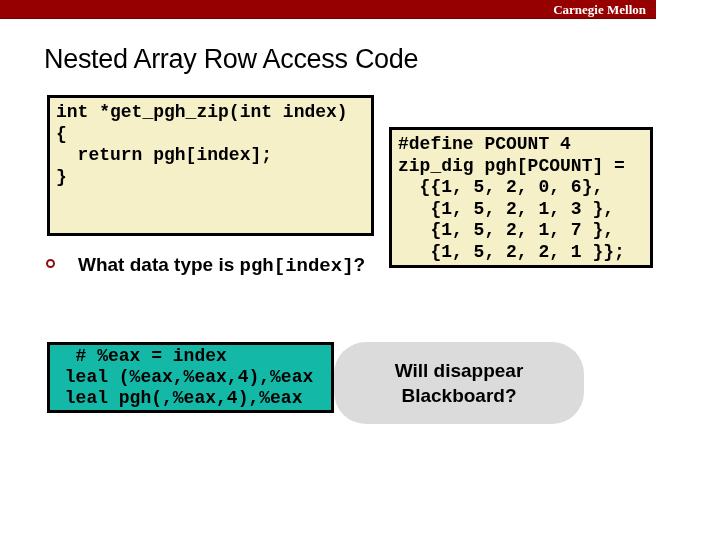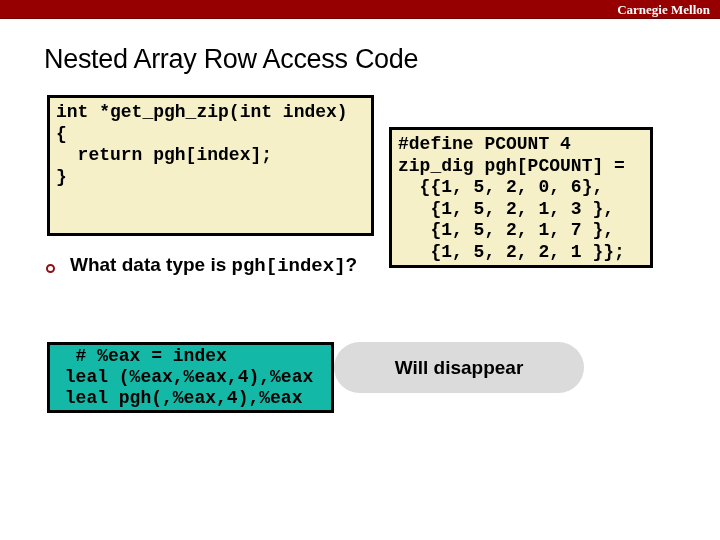--- a/index.html
+++ b/index.html
@@ -8,21 +8,21 @@
     position: relative;
     width: 720px;
     height: 540px;
     background: #ffffff;
     overflow: hidden;
     font-family: "Liberation Sans", sans-serif;
   }
   .topbar {
     position: absolute;
     left: 0; top: 0;
-    width: 720px; height: 19px;
+    width: 656px; height: 19px;
     background: #960000;
     border-bottom: 1px solid #6e0000;
     text-align: right;
     padding-right: 10px;
     line-height: 18px;
   }
   .brand {
     color: #ffffff;
     font-family: "Liberation Serif", serif;
     font-weight: 700;
@@ -60,22 +60,23 @@
     padding: 4px 6px;
     margin-top: 32px;
   }
   .bullets {
     position: absolute;
     left: 46px; top: 253px;
     list-style: none;
   }
   .bullet {
     display: flex;
-    align-items: center;
+    align-items: flex-start;
     margin-bottom: 13px;
+    gap: 8px;
   }
   .ring {
     flex: none;
     width: 9px; height: 9px;
     border: 2.5px solid #8e1010;
     border-radius: 50%;
     margin: 6px 15px 0 0;
     background: transparent;
   }
   .btext {
@@ -92,21 +93,21 @@
   .asm-box {
     left: 47px; top: 342px;
     width: 287px; height: 71px;
     background: #14b8a6;
     padding: 1px 4px;
     line-height: 21px;
   }
   .notebox {
     position: absolute;
     left: 334px; top: 342px;
-    width: 250px; height: 51px;
+    width: 250px; height: 82px;
     background: #dbdbdb;
     display: flex;
     flex-direction: column;
     align-items: center;
     justify-content: center;
     text-align: center;
     font-weight: 700;
     font-size: 19px;
     line-height: 25px;
     color: #000000;
@@ -142,15 +143,16 @@
       <span class="btext"><span>What data type is </span><span class="bcode">pgh[index]</span><span>?</span></span>
     </li>
   </ul>
 
   <pre class="codebox asm-box">  # %eax = index
  leal (%eax,%eax,4),%eax
  leal pgh(,%eax,4),%eax</pre>
 
   <div class="notebox">
     <div>Will disappear</div>
+    <div>Blackboard?</div>
   </div>
 
 </div>
 
 </body></html>

